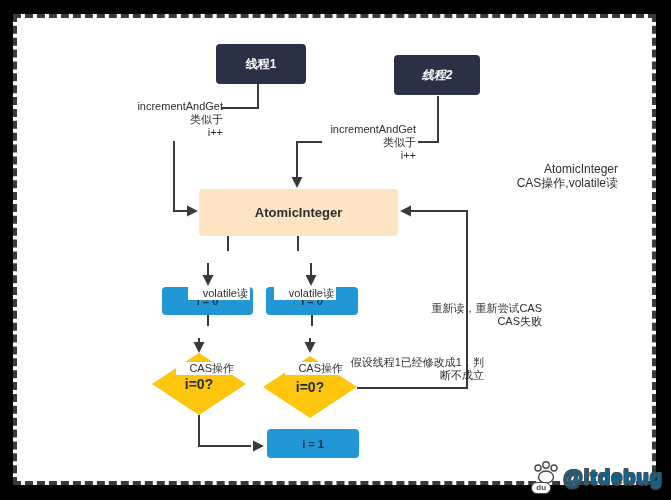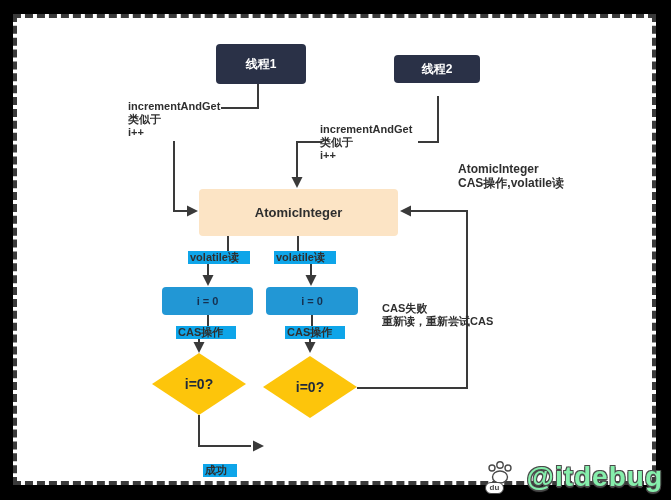--- a/index.html
+++ b/index.html
@@ -9,25 +9,25 @@
          background:#fff;border:4px dashed var(--line,#1e1e1e);}
   svg.overlay{position:absolute;left:0;top:0;pointer-events:none;}
   .node{position:absolute;display:flex;align-items:center;justify-content:center;
         font-weight:bold;border-radius:4px;box-sizing:border-box;}
   .navy{background:var(--navy,#2a3147);color:#fff;font-size:12px;}
   .peach{background:var(--peach,#fce4c5);color:#2e2e2e;font-size:13px;}
   .blue{background:var(--blue,#2297d5);color:var(--navytext,#16304f);font-size:11px;}
   .diamond{position:absolute;display:flex;align-items:center;justify-content:center;
            background:var(--yellow,#fdc50b);color:#1f2a3c;font-weight:bold;font-size:14px;
            clip-path:polygon(50% 0,100% 50%,50% 100%,0 50%);}
-  .lbl{position:absolute;font-weight:bold;color:#2f2f2f;font-size:11px;
-       text-align:left;line-height:1.18;white-space:nowrap;}
-  .lbl.onwhite{background:#0ea5e9;padding:0 2px;}
-  .wm{position:absolute;right:8px;bottom:6px;display:flex;align-items:center;gap:12px;z-index:5;}
-  .wm-text{font-size:28px;font-weight:bold;color:#86efac;letter-spacing:1px;
+  .lbl{position:absolute;font-weight:normal;color:#2f2f2f;font-size:11px;
+       text-align:right;line-height:1.18;white-space:nowrap;}
+  .lbl.onwhite{background:#ffffff;padding:0 2px;margin-top:36px;}
+  .wm{position:absolute;right:8px;bottom:6px;display:flex;align-items:center;gap:2px;z-index:5;}
+  .wm-text{font-size:20px;font-weight:bold;color:#0369a1;letter-spacing:1px;
      text-shadow:-1px -1px 0 #4a4a4a,1px -1px 0 #4a4a4a,-1px 1px 0 #4a4a4a,1px 1px 0 #4a4a4a,0 2px 1px #4a4a4a;}
   .paw-wrap{position:relative;width:30px;height:34px;}
   .du-badge{position:absolute;left:0;bottom:0;background:#fff;border:1px solid #4a4a4a;
      border-radius:8px;font-size:8px;font-weight:bold;color:#4a4a4a;padding:0 4px;line-height:10px;}
 </style>
 </head>
 <body>
 
 <div id="canvas">
   <div id="sheet"></div>
@@ -55,24 +55,25 @@
       <polygon points="208,286 202.5,275 213.5,275"></polygon>
       <polygon points="311,286 305.5,275 316.5,275"></polygon>
       <polygon points="199,353 193.5,342 204.5,342"></polygon>
       <polygon points="310,353 304.5,342 315.5,342"></polygon>
       <polygon points="264,446 253,440.5 253,451.5"></polygon>
       <polygon points="400,211 411,205.5 411,216.5"></polygon>
     </g>
   </svg>
 
   <div class="node navy" style="left:216px;top:44px;width:90px;height:40px;">线程1</div>
-  <div class="node navy" style="left:394px;top:55px;width:86px;height:28px;">线程2</div>
+  <div class="node navy" style="left:394px;top:55px;width:86px;height:40px;font-style:italic;">线程2</div>
   <div class="node peach" style="left:199px;top:189px;width:199px;height:47px;">AtomicInteger</div>
   <div class="node blue" style="left:162px;top:287px;width:91px;height:28px;">i = 0</div>
   <div class="node blue" style="left:266px;top:287px;width:92px;height:28px;">i = 0</div>
+  <div class="node blue" style="left:267px;top:429px;width:92px;height:29px;">i = 1</div>
   <div class="diamond" style="left:152px;top:353px;width:94px;height:62px;">i=0?</div>
   <div class="diamond" style="left:263px;top:356px;width:94px;height:62px;">i=0?</div>
 
   <div class="lbl" style="left:128px;top:100px;width:95px;">
     <div>incrementAndGet</div>
     <div>类似于</div>
     <div>i++</div>
   </div>
   <div class="lbl" style="left:320px;top:123px;width:96px;">
     <div>incrementAndGet</div>
@@ -81,22 +82,26 @@
   </div>
   <div class="lbl" style="left:458px;top:162px;width:160px;font-size:12px;">
     <div>AtomicInteger</div>
     <div>CAS操作,volatile读</div>
   </div>
   <div class="lbl onwhite" style="left:188px;top:251px;width:58px;">volatile读</div>
   <div class="lbl onwhite" style="left:274px;top:251px;width:58px;">volatile读</div>
   <div class="lbl onwhite" style="left:176px;top:326px;width:56px;">CAS操作</div>
   <div class="lbl onwhite" style="left:285px;top:326px;width:56px;">CAS操作</div>
   <div class="lbl" style="left:382px;top:302px;width:160px;">
+    <div>重新读，重新尝试CAS</div>
     <div>CAS失败</div>
-    <div>重新读，重新尝试CAS</div>
+  </div>
+  <div class="lbl" style="left:324px;top:356px;width:160px;">
+    <div>假设线程1已经修改成1，判</div>
+    <div>断不成立</div>
   </div>
   <div class="lbl onwhite" style="left:203px;top:464px;width:30px;">成功</div>
 
   <div class="wm">
     <div class="paw-wrap">
       <svg width="30" height="34" viewBox="0 0 30 34">
         <g fill="#fff" stroke="#4a4a4a" stroke-width="1.4">
           <circle cx="7" cy="8" r="3"></circle>
           <circle cx="15" cy="5" r="3.2"></circle>
           <circle cx="23" cy="8" r="3"></circle>

